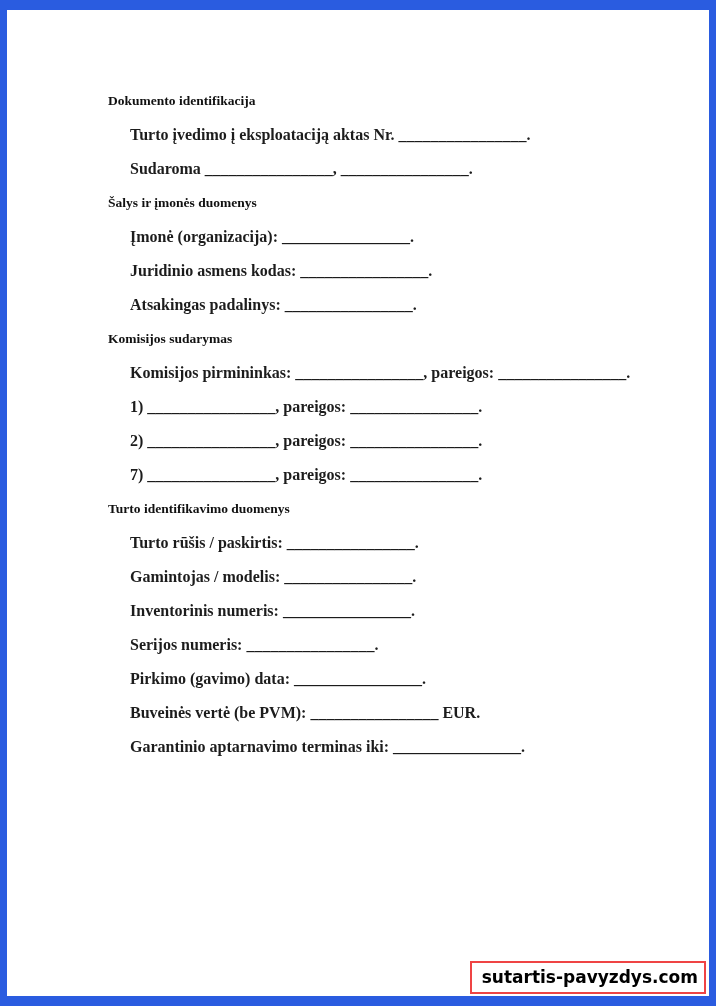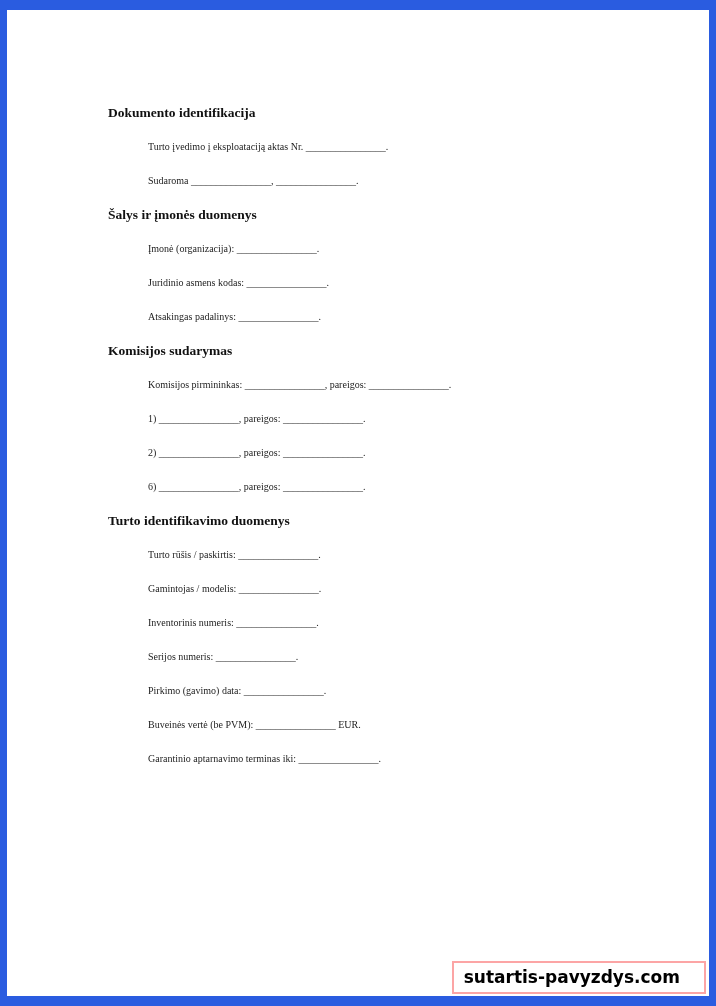--- a/index.html
+++ b/index.html
@@ -12,46 +12,46 @@
     border-top: 10px solid #2a5ce0;
     border-bottom: 10px solid #2a5ce0;
     border-left: 7px solid #2a5ce0;
     border-right: 7px solid #2a5ce0;
     overflow: hidden;
     font-family: "Liberation Serif", "DejaVu Serif", serif;
     color: #1c1c1c;
   }
   .content {
     position: absolute;
-    top: 86px;
+    top: 74px;
     left: 101px;
     right: 20px;
   }
   .content h2 {
     margin: 0;
     font-size: 13.5px;
     font-weight: bold;
     color: #111111;
     line-height: 34px;
     white-space: nowrap;
   }
   .content p.line {
-    margin: 0 0 0 40px;
-    font-size: 10px;
-    font-weight: normal;
+    margin: 0 0 0 22px;
+    font-size: 16px;
+    font-weight: bold;
     line-height: 34px;
     white-space: nowrap;
   }
   .watermark {
     position: absolute;
     right: 3px;
     bottom: 2px;
     background: #ffffff;
-    border: 2px solid #fca5a5;
-    padding: 3px 24px 4px 10px;
+    border: 2px solid #ef4444;
+    padding: 3px 6px 4px 10px;
     font-family: "DejaVu Sans", "Liberation Sans", sans-serif;
     font-size: 17px;
     font-weight: bold;
     color: #000000;
     line-height: 22px;
     cursor: pointer;
   }
 </style>
 </head>
 <body>
@@ -70,21 +70,21 @@
       <p class="line">Įmonė (organizacija): ________________.</p>
       <p class="line">Juridinio asmens kodas: ________________.</p>
       <p class="line">Atsakingas padalinys: ________________.</p>
     </section>
 
     <section>
       <h2>Komisijos sudarymas</h2>
       <p class="line">Komisijos pirmininkas: ________________, pareigos: ________________.</p>
       <p class="line">1) ________________, pareigos: ________________.</p>
       <p class="line">2) ________________, pareigos: ________________.</p>
-      <p class="line">6) ________________, pareigos: ________________.</p>
+      <p class="line">7) ________________, pareigos: ________________.</p>
     </section>
 
     <section>
       <h2>Turto identifikavimo duomenys</h2>
       <p class="line">Turto rūšis / paskirtis: ________________.</p>
       <p class="line">Gamintojas / modelis: ________________.</p>
       <p class="line">Inventorinis numeris: ________________.</p>
       <p class="line">Serijos numeris: ________________.</p>
       <p class="line">Pirkimo (gavimo) data: ________________.</p>
       <p class="line">Buveinės vertė (be PVM): ________________ EUR.</p>

